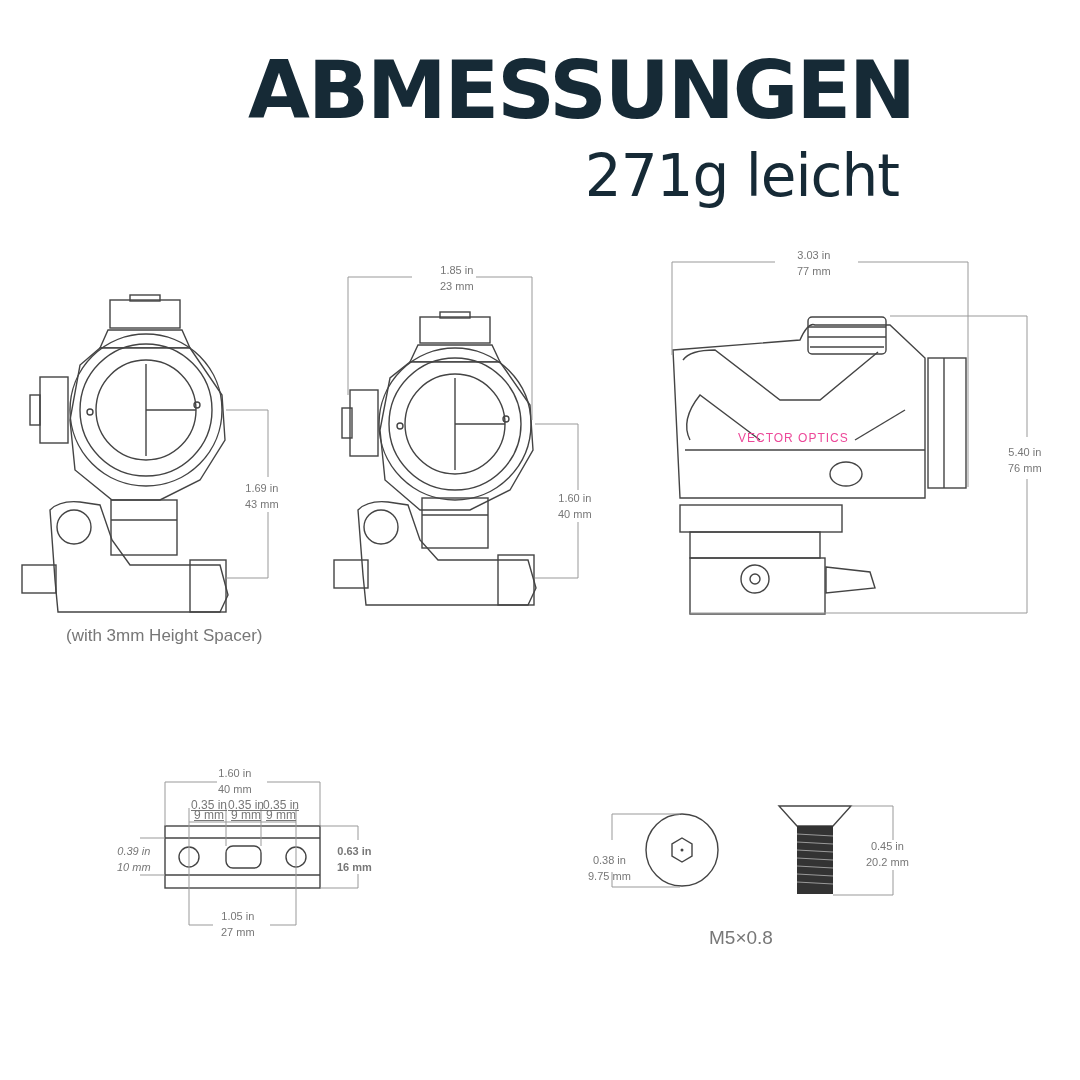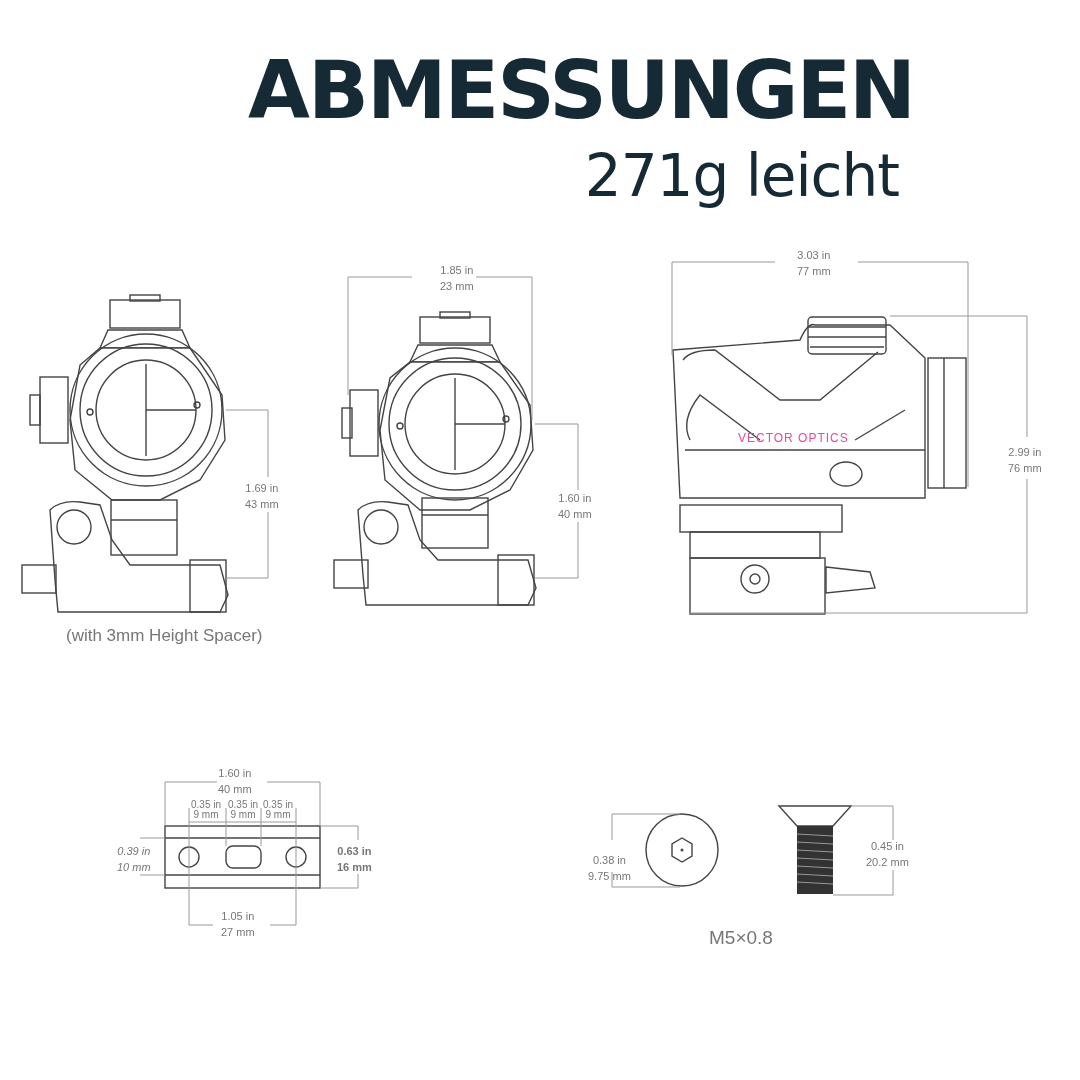--- a/index.html
+++ b/index.html
@@ -2,21 +2,21 @@
 <html><head>
 <meta charset="utf-8">
 <style>
   html,body{margin:0;padding:0;background:#fff;}
   body{width:1080px;height:1080px;position:relative;overflow:hidden;font-family:"Liberation Sans",sans-serif;}
   .title{position:absolute;left:0;width:914px;text-align:right;color:#162a36;font-family:"DejaVu Sans",sans-serif;font-weight:bold;}
   #t1{top:44px;font-size:80px;letter-spacing:-2px;}
   #t2{top:142px;font-size:58px;font-weight:normal;letter-spacing:-1px;left:-15px;}
   .lbl{position:absolute;font-size:11px;line-height:16px;color:#777;text-align:center;white-space:nowrap;font-family:"Liberation Sans",sans-serif;}
   .lbl span{display:block;}
-  .sm{font-size:10px;line-height:10px;}
+  .sm{font-size:12px;line-height:10px;text-decoration:underline;}
   svg{position:absolute;left:0;top:0;}
   .d{stroke:#999;stroke-width:1;fill:none;}
   .o{stroke:#444;stroke-width:1.4;fill:none;}
   .of{stroke:#444;stroke-width:1.4;fill:#fff;}
 </style>
 </head>
 <body>
 
 <div class="title" id="t1">ABMESSUNGEN</div>
 <div class="title" id="t2">271g leicht</div>
@@ -145,21 +145,21 @@
 <div class="lbl" style="left:558px;top:490px;">
   <span>1.60 in</span>
     <span>40 mm</span>
 </div>
 
 <div class="lbl" style="left:797px;top:247px;">
   <span>3.03 in</span>
     <span>77 mm</span>
 </div>
 <div class="lbl" style="left:1008px;top:444px;">
-  <span>2.99 in</span>
+  <span>5.40 in</span>
     <span>76 mm</span>
 </div>
 <div class="lbl" style="left:738px;top:430px;font-size:12px;letter-spacing:1px;color:#ec4899;">VECTOR OPTICS</div>
 
 <div class="lbl" style="left:218px;top:765px;">
   <span>1.60 in</span>
     <span>40 mm</span>
 </div>
 <div class="lbl sm" style="left:191px;top:800px;">
   <span>0.35 in</span>

